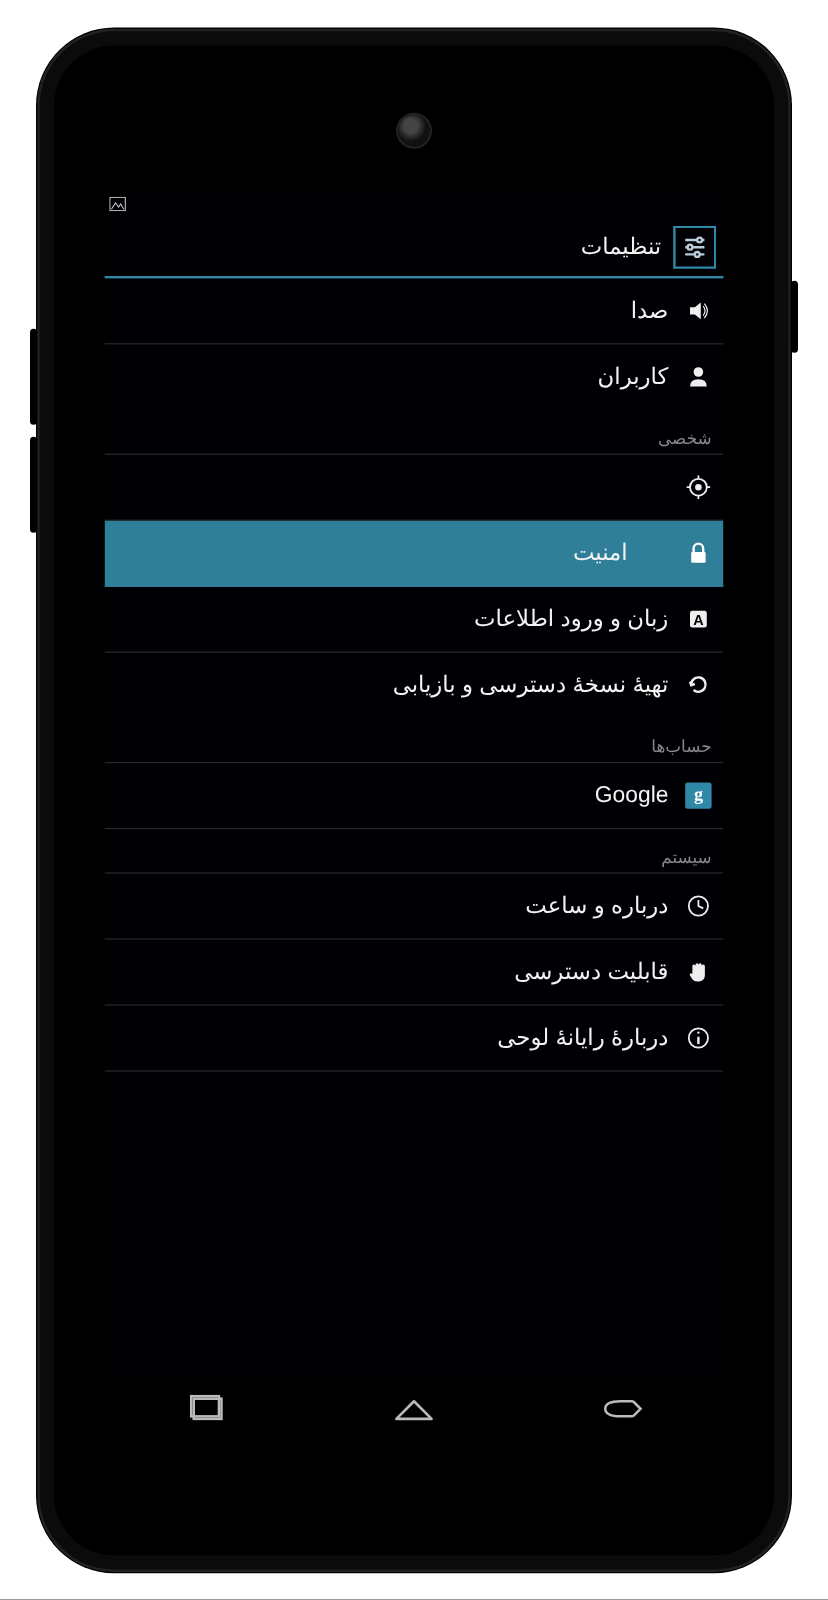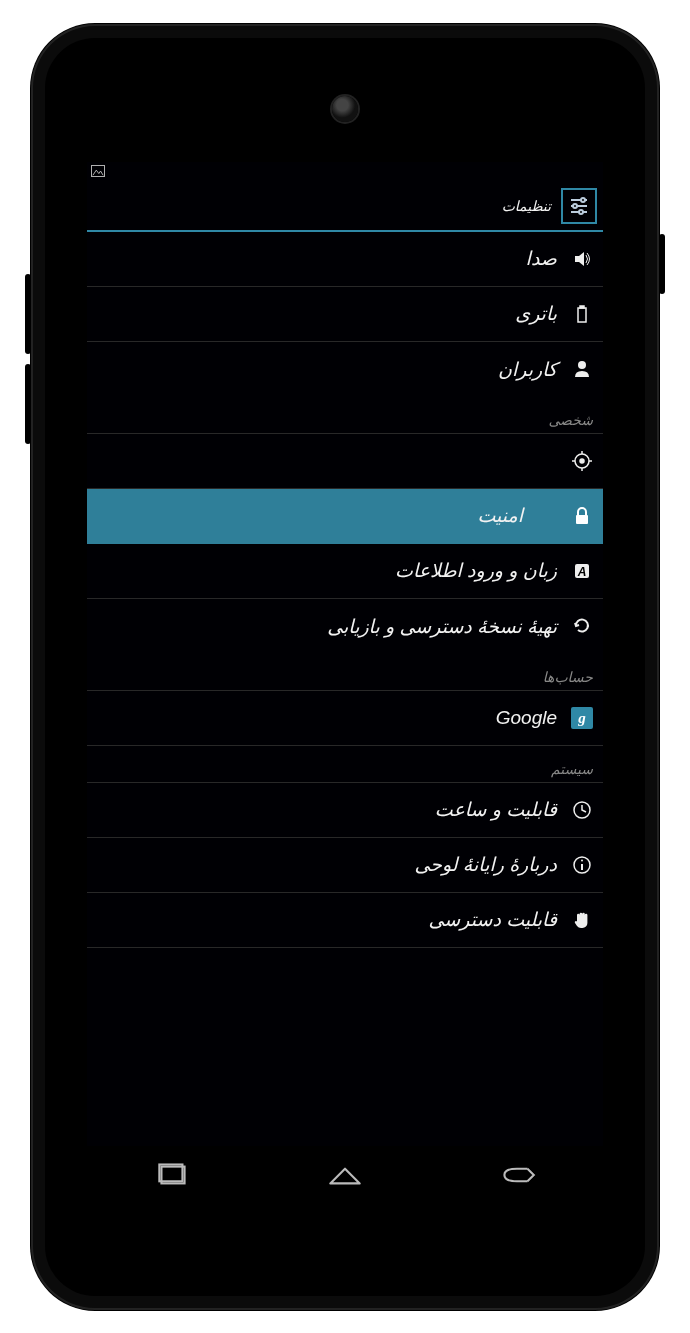--- a/index.html
+++ b/index.html
@@ -72,38 +72,36 @@
   .statusbar svg { width: 14px; height: 12px; }
 
   
   .actionbar {
     height: 50px;
     display: flex;
     align-items: center;
     gap: 10px;
     padding: 0 6px;
     border-bottom: 2px solid #2f88a6;
-    font-size: 14px;
-    font-style: italic;
+    font-size: 19px;
   }
   .actionbar .icon-box {
     width: 36px;
     height: 36px;
     display: flex;
     align-items: center;
     justify-content: center;
     box-shadow: inset 0 0 0 2px #2f88a6;
   }
   .actionbar svg { width: 24px; height: 24px; }
 
   
   .list {
     height: calc(100% - 72px);
     overflow: hidden;
-    font-style: italic;
   }
   .row {
     height: 55px;
     display: flex;
     align-items: center;
     gap: 14px;
     padding: 0 10px;
     border-bottom: 1px solid #282828;
     font-size: 19px;
     cursor: pointer;
@@ -199,29 +197,20 @@
                 <polygon points="3,7 7,7 12,3 12,17 7,13 3,13"></polygon>
                 <path d="M14 6 Q17 10 14 14" fill="none" stroke="#eee" stroke-width="1"></path>
                 <path d="M15 4 Q20 10 15 16" fill="none" stroke="#eee" stroke-width="1"></path>
               </svg>
           </span>
           <span>صدا</span>
         </div>
 
 
 
-        <div class="row">
-          <span class="ic">
-            <svg viewBox="0 0 20 20" fill="none" stroke="#eee" stroke-width="1.5">
-                <rect x="6" y="4" width="8" height="14"></rect>
-                <rect x="8" y="2" width="4" height="2" fill="#eee"></rect>
-              </svg>
-          </span>
-          <span>باتری</span>
-        </div>
 
 
         <div class="row last-in-section">
           <span class="ic">
             <svg viewBox="0 0 20 20" fill="#eee">
                 <circle cx="10" cy="6" r="4"></circle>
                 <path d="M3 18 Q3 12 10 12 Q17 12 17 18 Z"></path>
               </svg>
           </span>
           <span>کاربران</span>
@@ -282,41 +271,41 @@
 
         <div class="section">سیستم</div>
 
         <div class="row">
           <span class="ic">
             <svg viewBox="0 0 20 20" fill="none" stroke="#eee" stroke-width="1.5">
                 <circle cx="10" cy="10" r="8"></circle>
                 <polyline points="10,5 10,10 14,12"></polyline>
               </svg>
           </span>
-          <span>قابلیت و ساعت</span>
+          <span>درباره و ساعت</span>
+        </div>
+
+        <div class="row">
+          <span class="ic">
+            <svg viewBox="0 0 20 20" fill="#eee">
+                <path d="M5 10 V5 a1.3 1.3 0 0 1 2.6 0 V4 a1.3 1.3 0 0 1 2.6 0 V4 a1.3 1.3 0 0 1 2.6 0 V5 a1.3 1.3 0 0 1 2.6 0 V13 a5 5 0 0 1 -5 5 H9 a5 5 0 0 1 -4 -2 L3 13 a1.2 1.2 0 0 1 2 -1.4 Z"></path>
+              </svg>
+          </span>
+          <span>قابلیت دسترسی</span>
         </div>
 
         <div class="row">
           <span class="ic">
             <svg viewBox="0 0 20 20" fill="none" stroke="#eee" stroke-width="1.5">
                 <circle cx="10" cy="10" r="8"></circle>
                 <line x1="10" y1="9" x2="10" y2="15" stroke-width="2"></line>
                 <circle cx="10" cy="5.5" r="1" fill="#eee" stroke="none"></circle>
               </svg>
           </span>
           <span>دربارهٔ رایانهٔ لوحی</span>
-        </div>
-
-        <div class="row">
-          <span class="ic">
-            <svg viewBox="0 0 20 20" fill="#eee">
-                <path d="M5 10 V5 a1.3 1.3 0 0 1 2.6 0 V4 a1.3 1.3 0 0 1 2.6 0 V4 a1.3 1.3 0 0 1 2.6 0 V5 a1.3 1.3 0 0 1 2.6 0 V13 a5 5 0 0 1 -5 5 H9 a5 5 0 0 1 -4 -2 L3 13 a1.2 1.2 0 0 1 2 -1.4 Z"></path>
-              </svg>
-          </span>
-          <span>قابلیت دسترسی</span>
         </div>
 
       </div>
     </div>
 
     <div class="navbar">
       <span>
         <svg viewBox="0 0 40 28">
             <rect x="9" y="6" width="22" height="16"></rect>
             <rect x="7" y="4" width="22" height="16"></rect>

